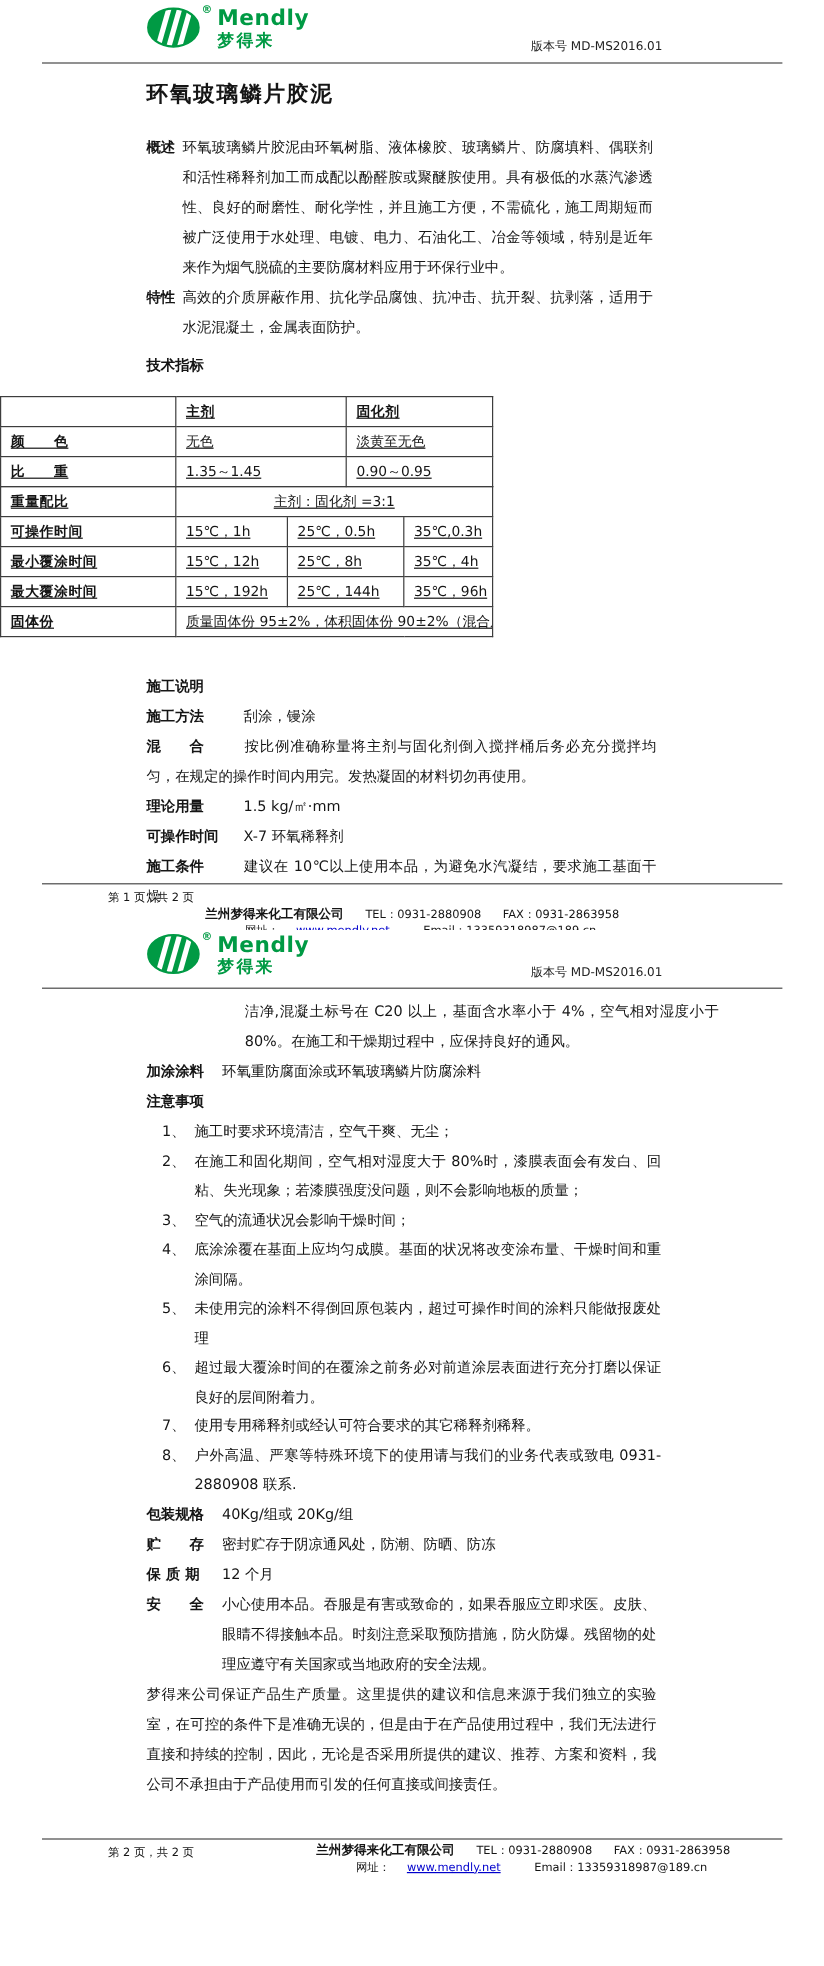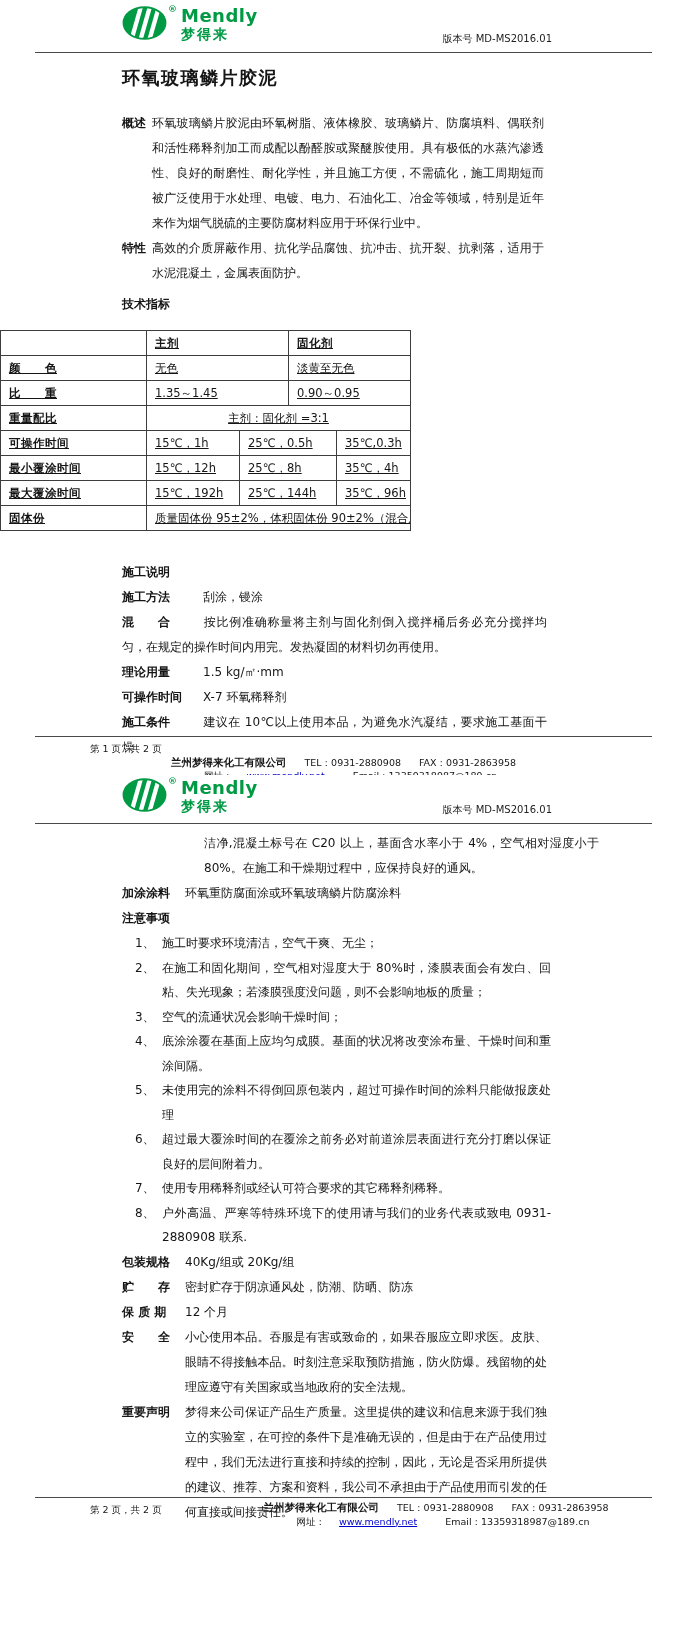--- a/index.html
+++ b/index.html
@@ -33,21 +33,21 @@
   .spec-table .ctr { text-align:center; padding:0; }
   #tableA { margin-top:13px; }
   #tableB { margin-top:-1px; }
 
   #construction-heading { margin-top:29px; }
   .citem { margin:0 140px 0 122px; font-size:12px; line-height:25px; text-align:justify; }
   .citem .clbl { display:inline-block; width:81px; font-weight:bold; }
 
   .ftr { position:absolute; left:35px; right:35px; border-top:1.5px solid #4a4a4a; padding-top:3px; font-size:9.5px; line-height:13.5px; display:flex; }
   #page1 .ftr { top:736px;flex-direction:column; }
-  #page2 .ftr { top:722px; }
+  #page2 .ftr { top:757px; }
   .f-page { flex:none; margin-left:55px; width:130px; padding-top:2px; }
   .f-center { flex:1; text-align:center; }
   .f-l1 span { margin:0 9px; }
   .f-company { font-weight:bold; font-size:10.5px; }
   .f-l2 span { margin:0 14px; }
   .f-link { color:#0000cc; text-decoration:underline; }
 
   .cont { margin:7px 88px 0 204px; font-size:12px; line-height:25px; text-align:justify; }
   .p2item { display:flex; margin:0 140px 0 122px; font-size:12px; line-height:25px; text-align:justify; }
   .p2item .plbl2 { flex:0 0 63px; font-weight:bold; }
@@ -270,21 +270,20 @@
   </div>
   <div class="p2item">
     <span class="plbl2">保 质 期</span>
     <span>12 个月</span>
   </div>
   <div class="p2item">
     <span class="plbl2">安　　全</span>
     <span>小心使用本品。吞服是有害或致命的，如果吞服应立即求医。皮肤、眼睛不得接触本品。时刻注意采取预防措施，防火防爆。残留物的处理应遵守有关国家或当地政府的安全法规。</span>
   </div>
   <div class="p2item">
-    <span class="plbl2">重要声明</span>
     <span>梦得来公司保证产品生产质量。这里提供的建议和信息来源于我们独立的实验室，在可控的条件下是准确无误的，但是由于在产品使用过程中，我们无法进行直接和持续的控制，因此，无论是否采用所提供的建议、推荐、方案和资料，我公司不承担由于产品使用而引发的任何直接或间接责任。</span>
   </div>
 
   <div class="ftr">
     <div class="f-page">第 2 页，共 2 页</div>
     <div class="f-center">
       <div class="f-l1">
         <span class="f-company">兰州梦得来化工有限公司</span><span>TEL：0931-2880908</span><span>FAX：0931-2863958</span>
       </div>
       <div class="f-l2">

